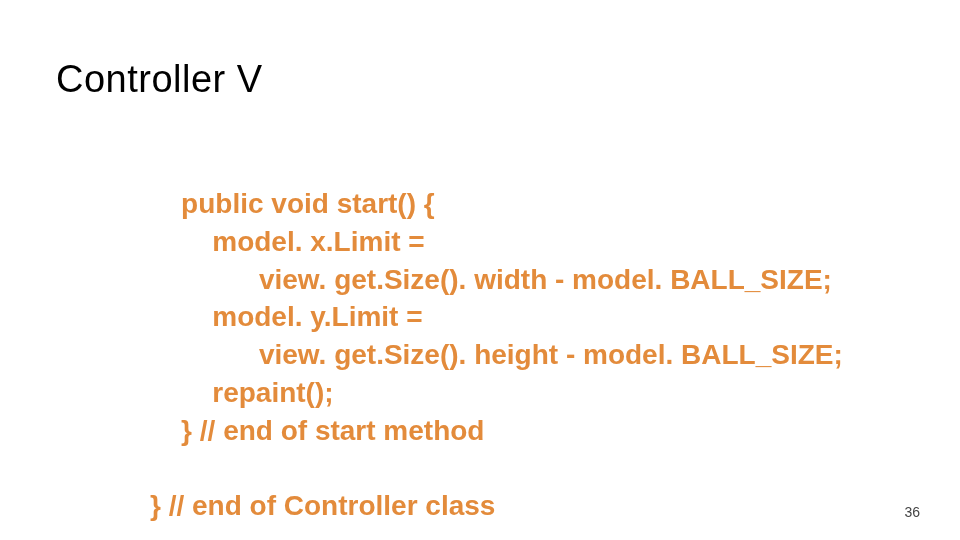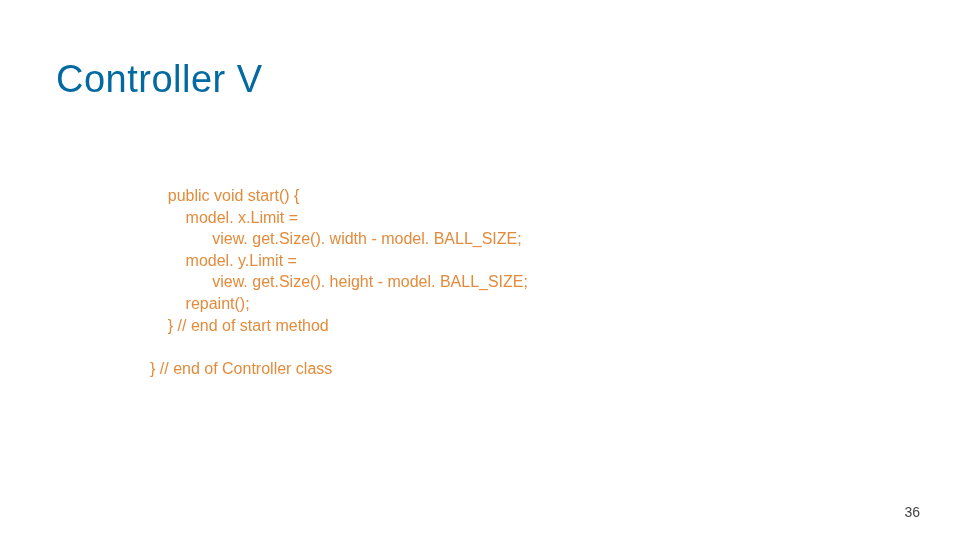--- a/index.html
+++ b/index.html
@@ -17,30 +17,30 @@
     position: relative;
     box-sizing: border-box;
   }
   .title {
     position: absolute;
     left: 56px;
     top: 58px;
     font-size: 38px;
     font-weight: 300;
     letter-spacing: 0.5px;
-    color: #0369a1;
+    color: #000000;
   }
   .code-block {
     position: absolute;
     left: 150px;
     top: 185px;
-    font-size: 16px;
+    font-size: 28px;
     line-height: 1.35;
     color: #E38B3B; 
-    font-weight: 400;
+    font-weight: 700;
     white-space: pre;
   }
   .page-num {
     position: absolute;
     right: 40px;
     bottom: 20px;
     font-size: 14px;
     color: #444;
   }
 </style>

